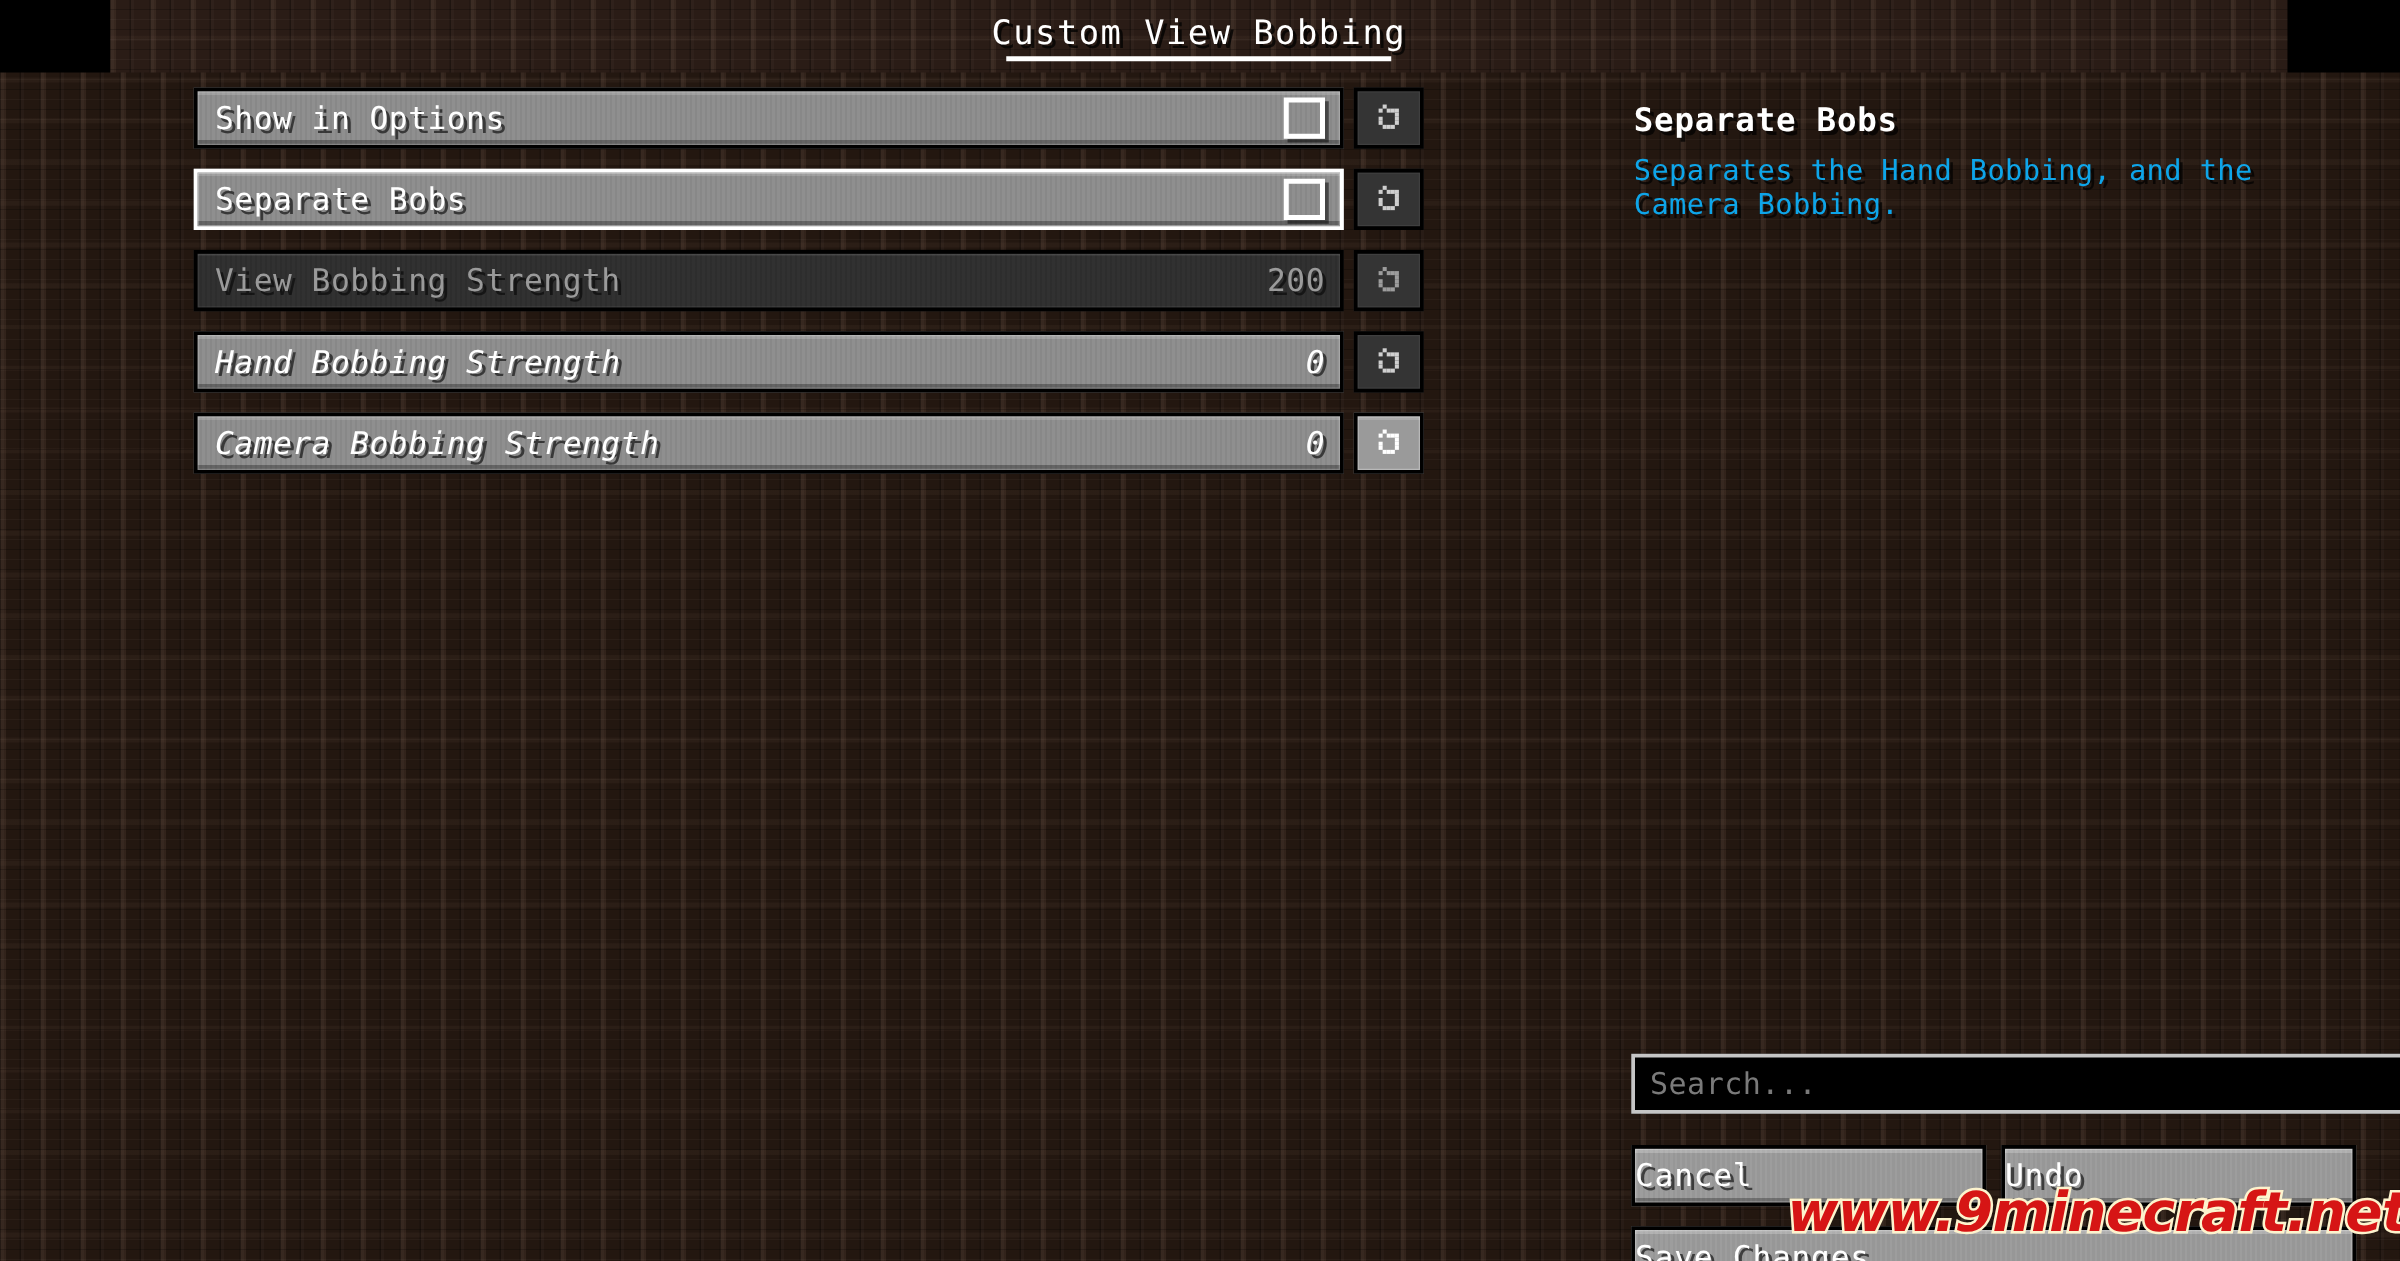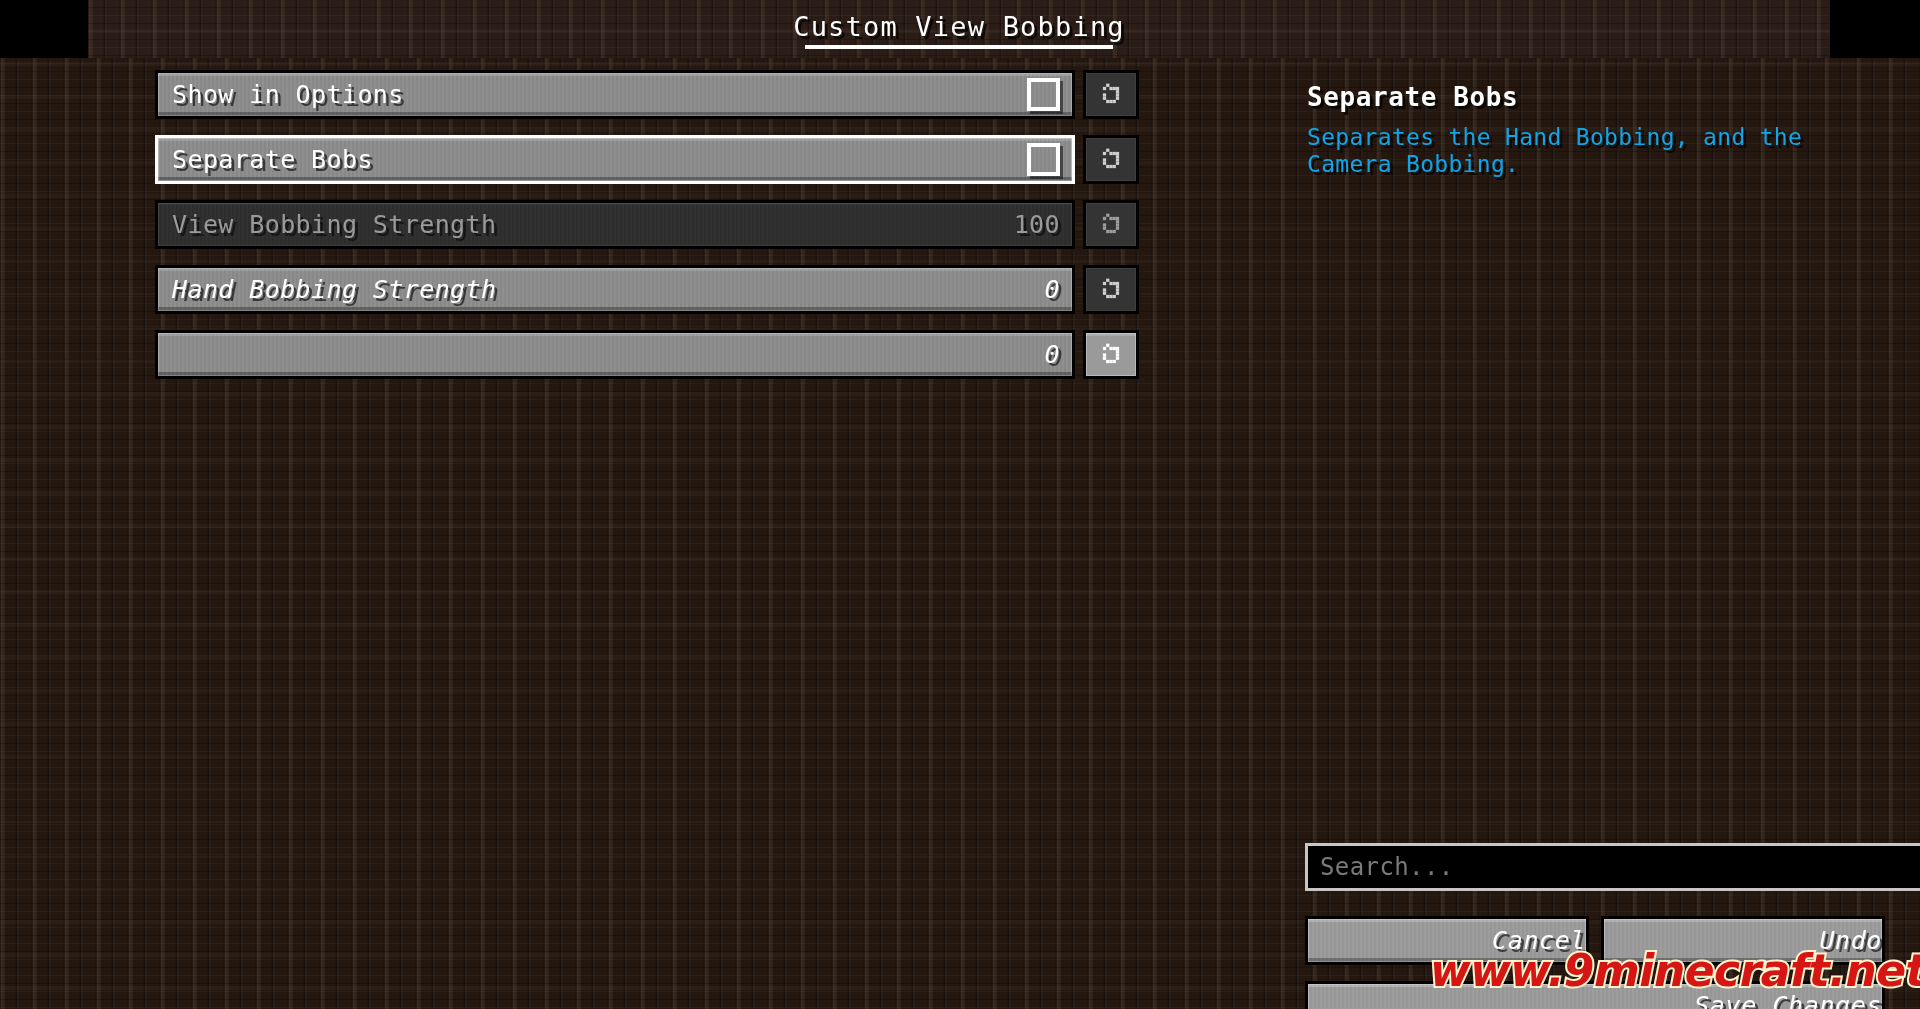--- a/index.html
+++ b/index.html
@@ -255,22 +255,21 @@
       linear-gradient(0deg,
         rgba(0,0,0,0.28) 0px, rgba(0,0,0,0.28) 4px,
         rgba(0,0,0,0.00) 4px, rgba(0,0,0,0.00) 100%),
       repeating-linear-gradient(90deg,
         rgba(255,255,255,0.03) 0px, rgba(255,255,255,0.03) 2px,
         rgba(0,0,0,0.02) 2px, rgba(0,0,0,0.02) 4px);
     border: 3px solid #000000;
     box-shadow: inset 0 0 0 1px rgba(255,255,255,0.25);
     display: flex;
     align-items: center;
-    justify-content: flex-end;
-    font-style: italic;
+    justify-content: flex-start;
   }
   .mc-button span {
     font-size: 25px;
     letter-spacing: 0.6px;
     color: #ffffff;
     text-shadow: 3px 3px 0 rgba(0,0,0,0.60);
     white-space: nowrap;
   }
   #btn-cancel { left: 30px;  top: 858px; width: 284px; }
   #btn-undo   { left: 326px; top: 858px; width: 284px; }
@@ -369,21 +368,21 @@
               <rect x="3" y="9" width="2" height="2"></rect>
               <rect x="3" y="7" width="2" height="2"></rect>
             </g>
           </svg>
         </div>
       </div>
 
       <div class="opt-row">
         <div class="opt-main disabled">
           <span class="opt-label muted">View Bobbing Strength</span>
-          <span class="opt-value muted">100</span>
+          <span class="opt-value muted">200</span>
         </div>
         <div class="opt-reset">
           <svg width="26" height="26" viewBox="0 0 16 16">
             <g fill="#9d9d9d">
               <rect x="3" y="3" width="2" height="2"></rect>
               <rect x="5" y="1" width="2" height="2"></rect>
               <rect x="7" y="3" width="2" height="2"></rect>
               <rect x="9" y="3" width="2" height="2"></rect>
               <rect x="11" y="3" width="2" height="2"></rect>
               <rect x="11" y="5" width="2" height="2"></rect>
@@ -420,20 +419,21 @@
               <rect x="5" y="11" width="2" height="2"></rect>
               <rect x="3" y="9" width="2" height="2"></rect>
               <rect x="3" y="7" width="2" height="2"></rect>
             </g>
           </svg>
         </div>
       </div>
 
       <div class="opt-row">
         <div class="opt-main">
+          <span class="opt-label modified">Camera Bobbing Strength</span>
           <span class="opt-value">0</span>
         </div>
         <div class="opt-reset active">
           <svg width="26" height="26" viewBox="0 0 16 16">
             <g fill="#ffffff">
               <rect x="3" y="3" width="2" height="2"></rect>
               <rect x="5" y="1" width="2" height="2"></rect>
               <rect x="7" y="3" width="2" height="2"></rect>
               <rect x="9" y="3" width="2" height="2"></rect>
               <rect x="11" y="3" width="2" height="2"></rect>

